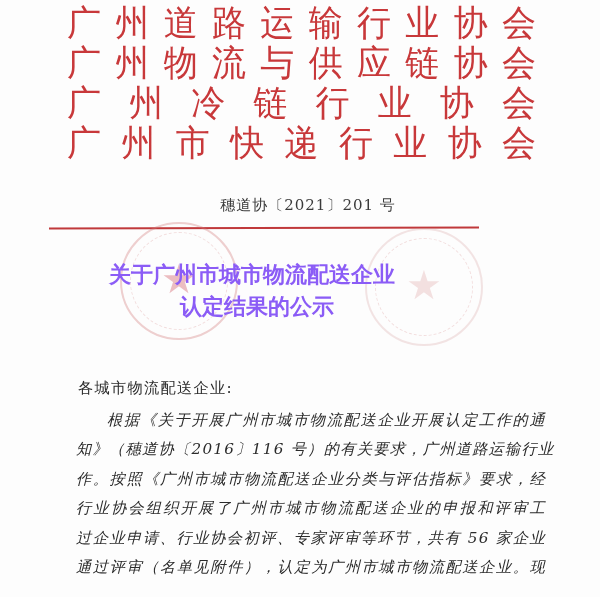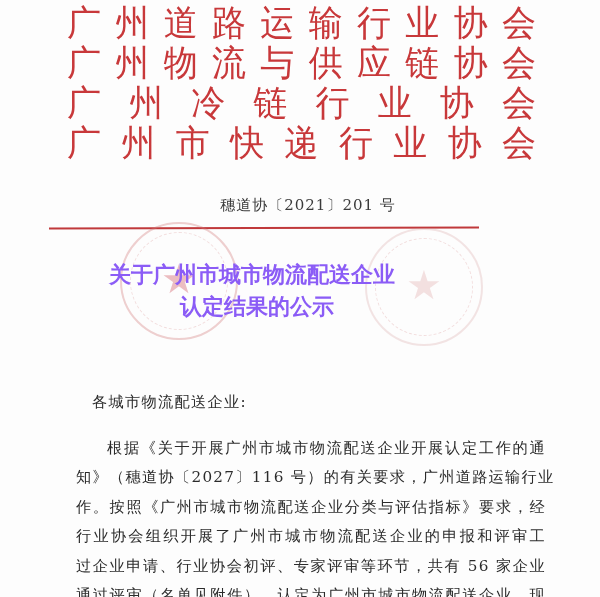--- a/index.html
+++ b/index.html
@@ -118,33 +118,34 @@
       left: 76px;
       top: 372px;
       width: 470px;
       font-family: "DejaVu Serif", "Liberation Serif", serif;
       font-size: 15.2px;
       line-height: 29.5px;
       color: #2b2b2b;
       letter-spacing: 1.3px;
     }
     .body-text p {
-      margin: 16px;
+      margin: 2px;
       text-align: justify;
       text-align-last: justify;
     }
     .body-text .salutation {
       text-align: left;
       text-align-last: left;
     }
     .body-text .line {
       display: block;
       text-align: justify;
       text-align-last: justify;
       white-space: nowrap;
+      font-style: italic;
     }
     .body-text .line.indent {
       padding-left: 31px;
     }
   </style>
 </head>
 <body>
 
 <div class="page">
 
@@ -210,20 +211,20 @@
   </div>
 
   <div class="title">
     <span class="t1">关于广州市城市物流配送企业</span>
     <span class="t2">认定结果的公示</span>
   </div>
 
   <div class="body-text">
     <p class="salutation">各城市物流配送企业:</p>
     <span class="line indent">根据《关于开展广州市城市物流配送企业开展认定工作的通</span>
-    <span class="line">知》（穗道协〔2027〕116 号）的有关要求，广州道路运输行业</span>
+    <span class="line">知》（穗道协〔2016〕116 号）的有关要求，广州道路运输行业</span>
     <span class="line">作。按照《广州市城市物流配送企业分类与评估指标》要求，经</span>
     <span class="line">行业协会组织开展了广州市城市物流配送企业的申报和评审工</span>
     <span class="line">过企业申请、行业协会初评、专家评审等环节，共有 56 家企业</span>
     <span class="line">通过评审（名单见附件），认定为广州市城市物流配送企业。现</span>
   </div>
 
 </div>
 
 </body></html>

